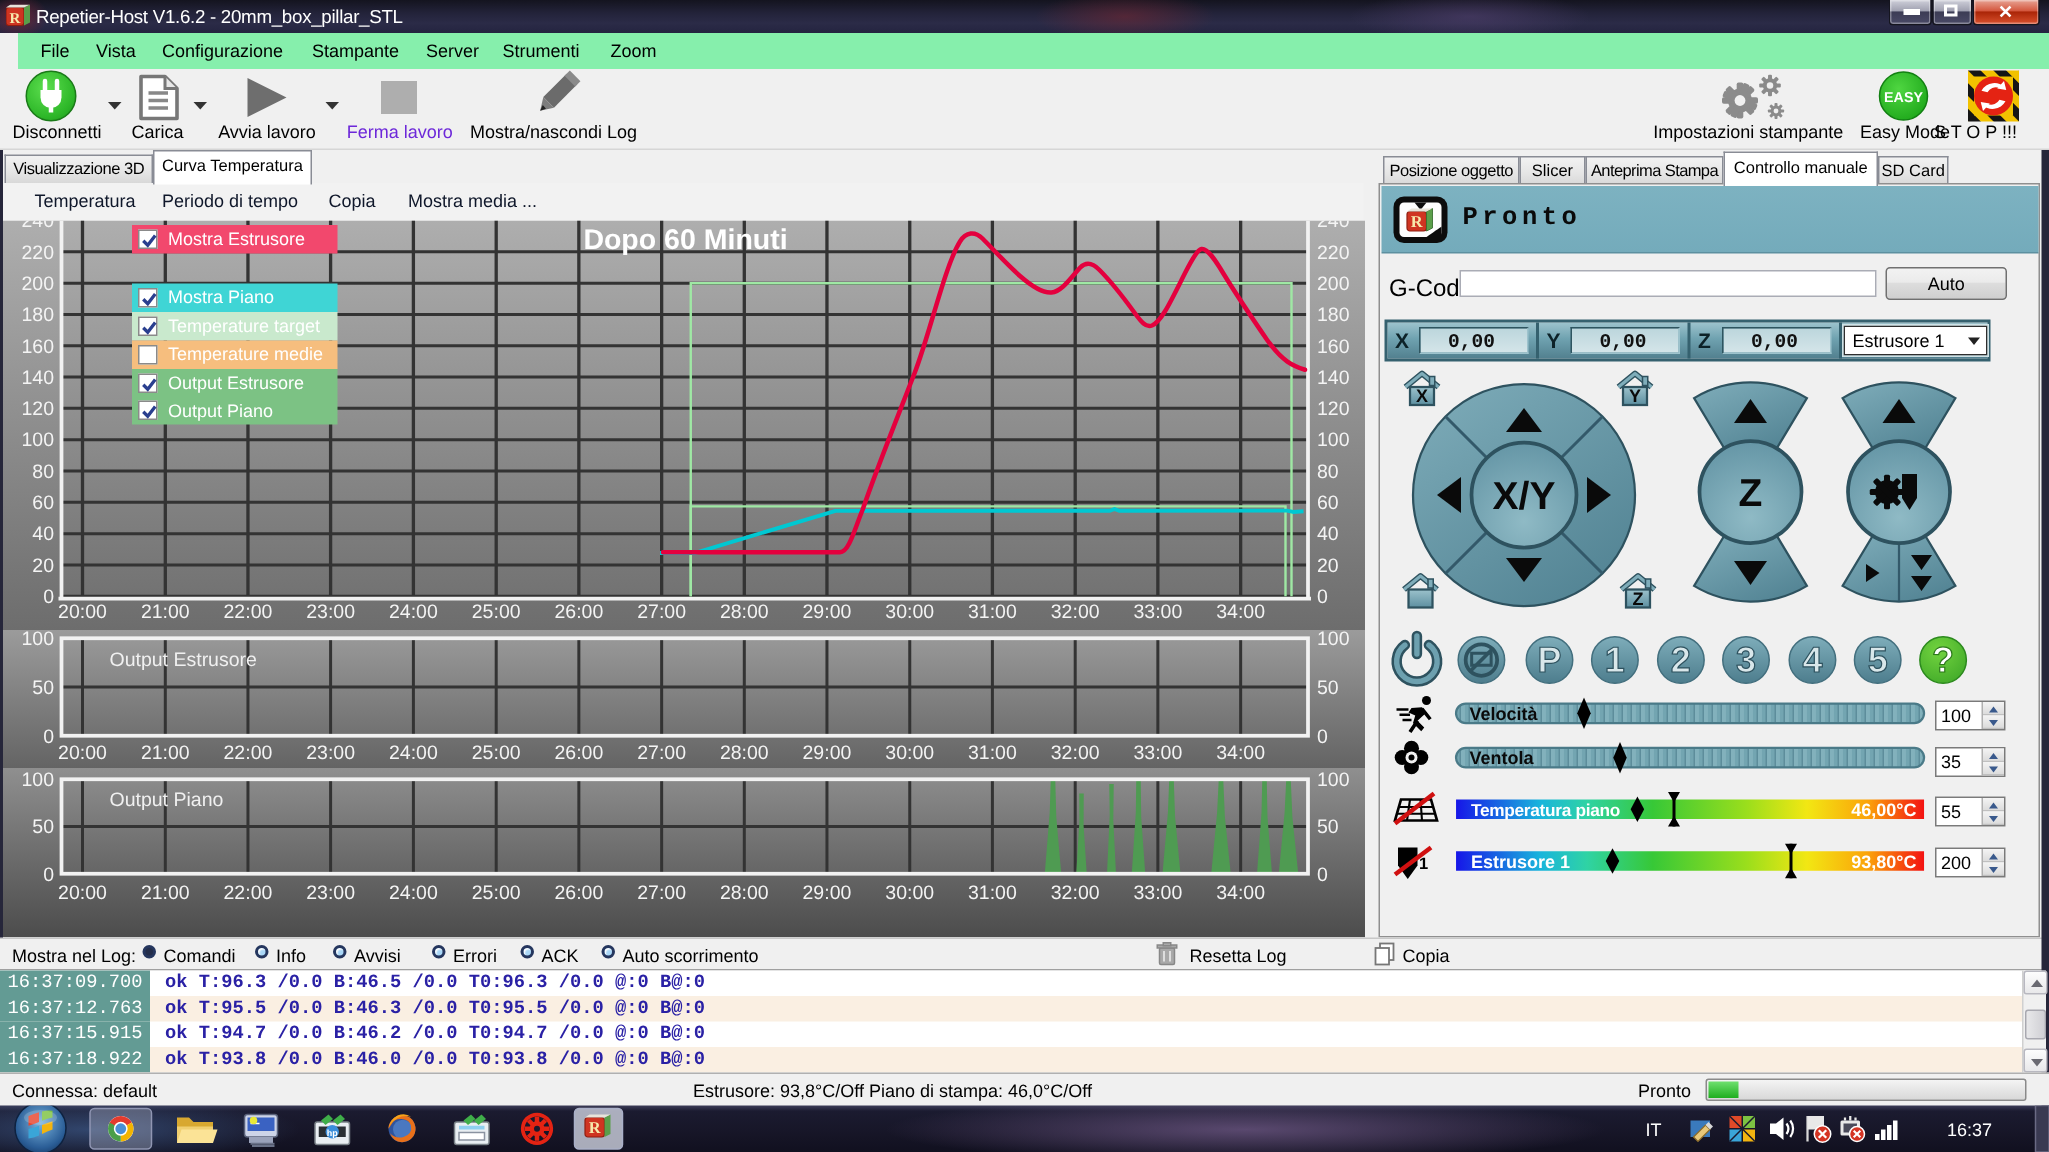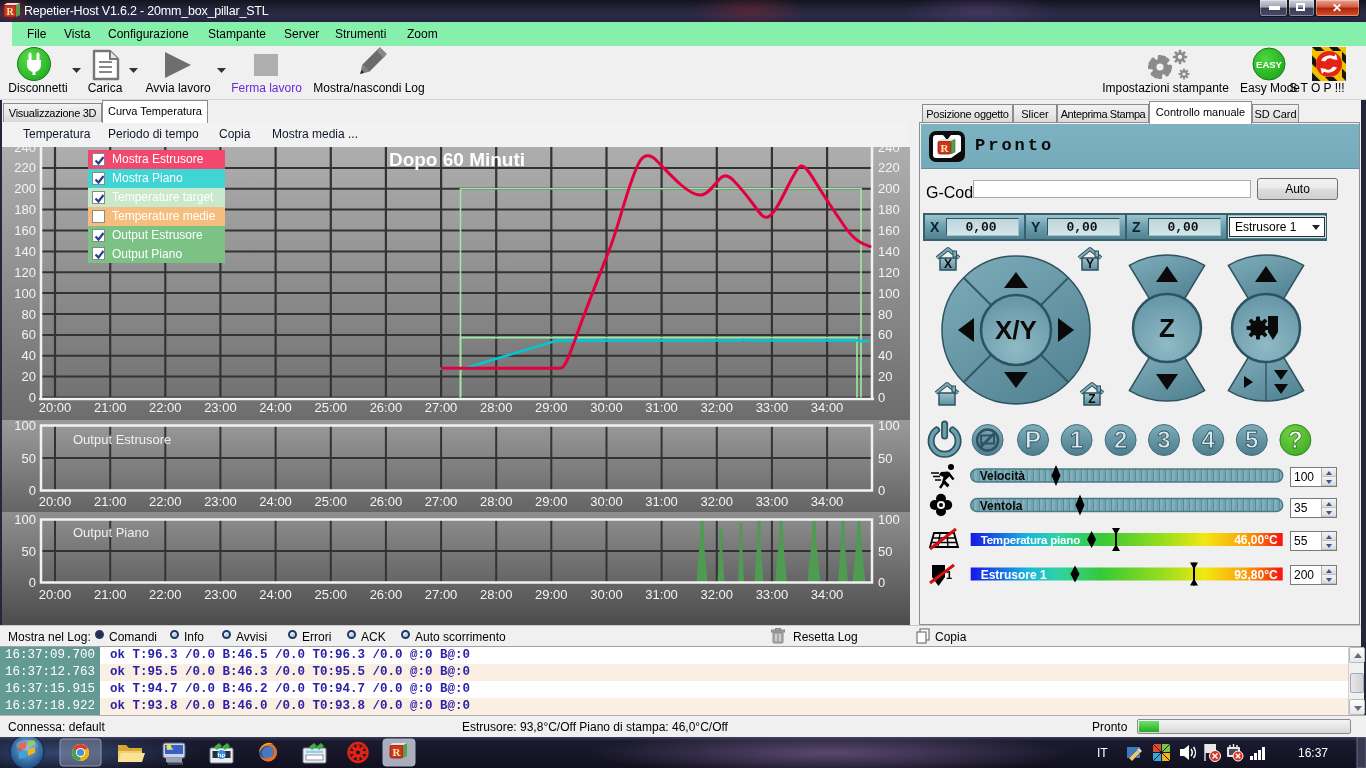--- a/index.html
+++ b/index.html
@@ -371,21 +371,21 @@
 
   <div id="legend" class="abs">
     <div class="lrow" style="background:#f2486d;">
         <div class="cb">
           <svg width="13" height="13">
             <path d="M2.5,6.5 L5.5,9.5 L10.5,3" stroke="#2a3f8f" stroke-width="2.2" fill="none"></path>
           </svg>
         </div>
         <span>Mostra Estrusore</span>
       </div>
-    <div class="lrow" style="background:#3fd5d5;">
+    <div class="lrow" style="background:#3fd5d5;margin-top:20px;">
         <div class="cb">
           <svg width="13" height="13">
             <path d="M2.5,6.5 L5.5,9.5 L10.5,3" stroke="#2a3f8f" stroke-width="2.2" fill="none"></path>
           </svg>
         </div>
         <span>Mostra Piano</span>
       </div>
     <div class="lrow" style="background:#c9e9cd;">
         <div class="cb">
           <svg width="13" height="13">

